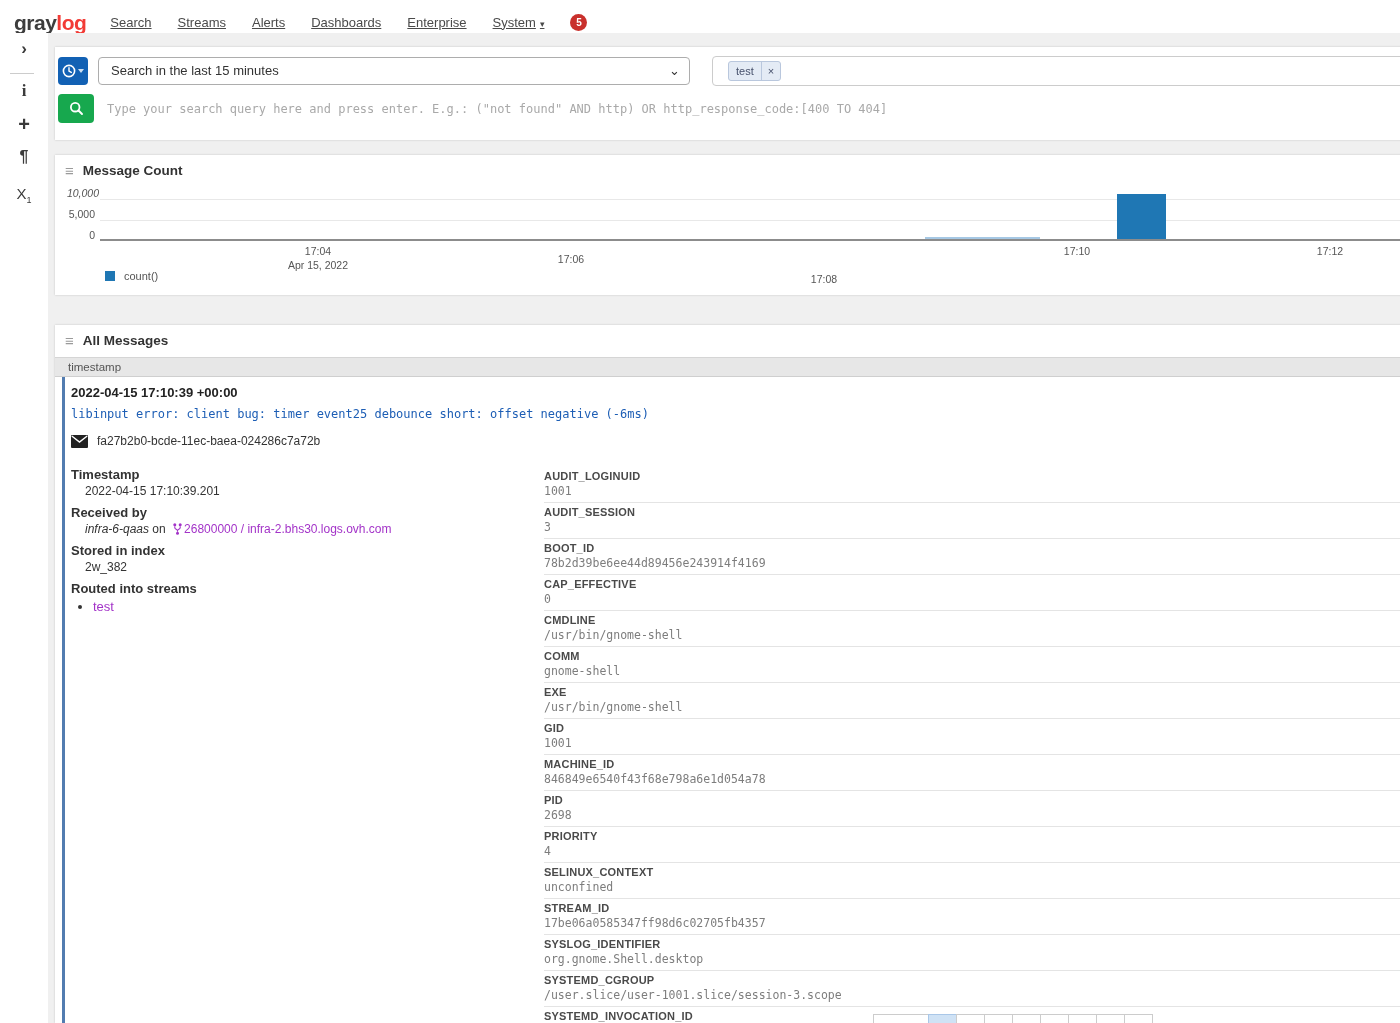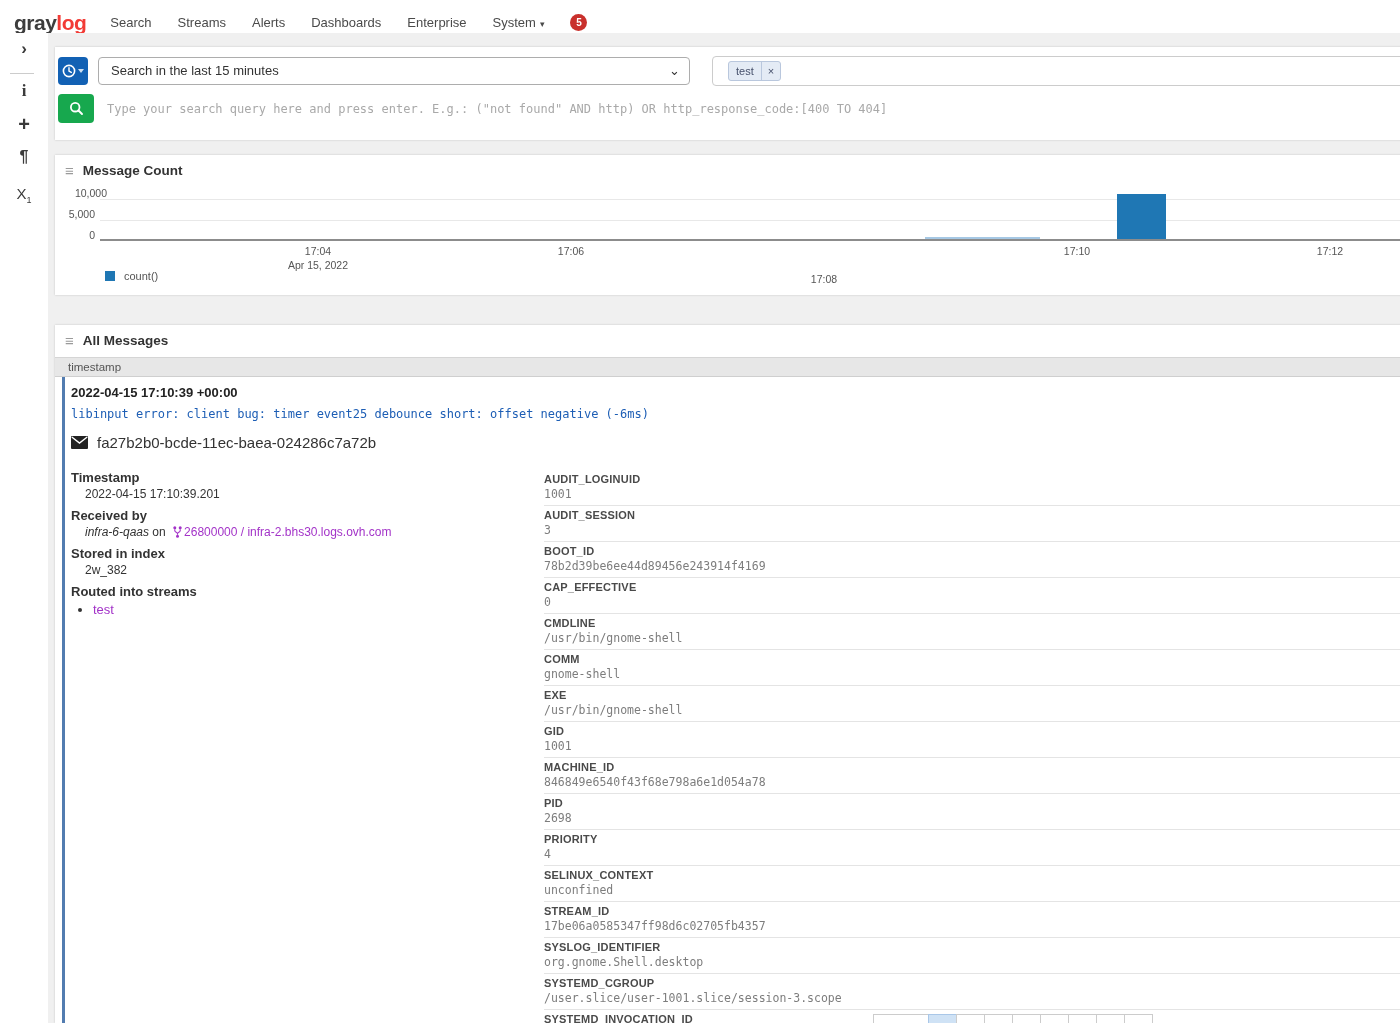--- a/index.html
+++ b/index.html
@@ -6,21 +6,21 @@
   html,body { width:1400px; height:1023px; overflow:hidden; background:#fff;
     font-family:"Liberation Sans", sans-serif; color:#333; }
 
   
   .topnav { position:absolute; left:0; top:0; width:1400px; height:44px; background:#fff;
     display:flex; align-items:center; padding-left:14px; }
   .logo { font-size:21px; font-weight:bold; letter-spacing:-0.5px; line-height:33px; cursor:pointer; }
   .logo .g1 { color:#3d3d3d; }
   .logo .g2 { color:#f23b36; }
   .navitems { display:flex; align-items:center; margin-left:24px; gap:26px; }
-  .navitem { font-size:13px; color:#4a4a4a; cursor:pointer; white-space:nowrap; }
+  .navitem { font-size:13px; color:#4a4a4a; cursor:pointer; white-space:nowrap;text-decoration:underline; }
   .navitem .caret { font-size:9px; color:#4a4a4a; margin-left:4px; }
   .navbadge { margin-left:26px; width:17px; height:17px; border-radius:50%; background:#c9302c;
     color:#fff; font-size:10px; font-weight:bold; display:flex; align-items:center; justify-content:center; cursor:pointer; }
 
   
   .content-bg { position:absolute; left:48px; top:33px; width:1352px; height:990px; background:#f0f0f0; }
   .rail { position:absolute; left:0; top:33px; width:48px; height:990px; background:#fff; }
   .rail .ric { position:absolute; left:0; width:48px; text-align:center; color:#3b3b3b; cursor:pointer; }
   .ric-expand { top:6px; font-size:17px; font-weight:bold; }
   .rail .divider { position:absolute; top:40px; left:10px; width:24px; height:1px; background:#ccc; }
@@ -72,21 +72,21 @@
 
   
   .messages-panel { left:55px; top:325px; width:1360px; height:698px; overflow:hidden; }
   .tbl-header { position:absolute; left:0; top:32px; width:100%; height:20px; background:#e7e7e7;
     border-top:1px solid #d5d5d5; border-bottom:1px solid #cfcfcf; }
   .tbl-header span { position:absolute; left:13px; top:0; line-height:19px; font-size:11.5px; color:#555; cursor:pointer; }
   .msg { position:absolute; left:7px; top:52px; right:0; bottom:0; border-left:3px solid #527cb0; padding:8px 0 0 6px; }
   .msg-ts { font-size:13px; font-weight:bold; color:#222; cursor:pointer; }
   .msg-preview { margin-top:7px; font-family:"DejaVu Sans Mono", monospace; font-size:12px; color:#1d5eb5; }
   .msg-id-row { margin-top:13px; display:flex; align-items:center; gap:9px; cursor:pointer; }
-  .msg-id { font-size:15px; color:#333; }
+  .msg-id { font-size:12px; color:#333; }
   .msg-detail { margin-top:19px; display:flex; }
   .dcol-left { width:473px; padding-right:24px; flex:none; }
   .dgroup { margin-bottom:6px; }
   .dlabel { font-size:13px; font-weight:bold; color:#333; line-height:15px; }
   .dvalue { font-size:12px; color:#333; line-height:16px; margin-top:1px;margin-left:14px; }
   .src-name { font-style:italic; }
   .plink { color:#a333c8; text-decoration:none; cursor:pointer;text-align:center; }
   .fork-icon { display:inline-block; vertical-align:-2px; margin:0 2px 0 4px; }
   .stream-list { margin:3px 0 0 0; padding-left:22px; }
   .stream-list li { font-size:13px; line-height:16px; color:#333; }
@@ -152,31 +152,31 @@
     </svg>
   </button>
   <input class="query-input" type="text" placeholder="Type your search query here and press enter. E.g.: (&quot;not found&quot; AND http) OR http_response_code:[400 TO 404]" style="">
 </div>
 
 <div class="panel chart-panel">
   <div class="panel-title">
     <span class="hamburger">≡</span>
     <span class="ptitle">Message Count</span>
   </div>
-  <span class="ylab" style="left:12px; top:32px;">10,000</span>
+  <span class="ylab" style="left:4px; top:32px;font-style:italic;">10,000</span>
   <span class="ylab" style="left:0; top:53px;">5,000</span>
   <span class="ylab" style="left:0; top:74px;">0</span>
   <div class="plot">
     <div class="gridline" style="top:6px;"></div>
     <div class="gridline" style="top:27px;"></div>
     <div class="bar-small"></div>
     <div class="bar-main"></div>
     <div class="axisline"></div>
     <span class="xtick" style="left:188px;">17:04</span>
-    <span class="xtick" style="left:441px;">17:06</span>
+    <span class="xtick" style="left:441px;margin-top:8px;">17:06</span>
     <span class="xtick" style="left:694px;margin-top:28px;">17:08</span>
     <span class="xtick" style="left:947px;">17:10</span>
     <span class="xtick" style="left:1200px;">17:12</span>
     <span class="xdate">Apr 15, 2022</span>
   </div>
   <div class="legend">
     <span class="legend-swatch"></span>
     <span class="legend-label">count()</span>
   </div>
 </div>

